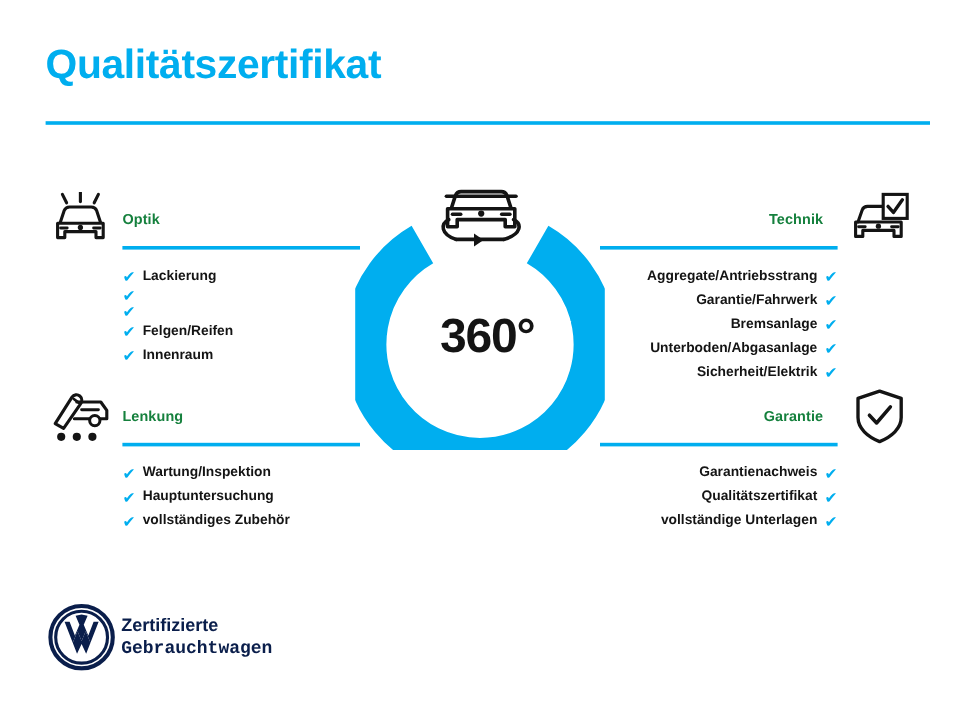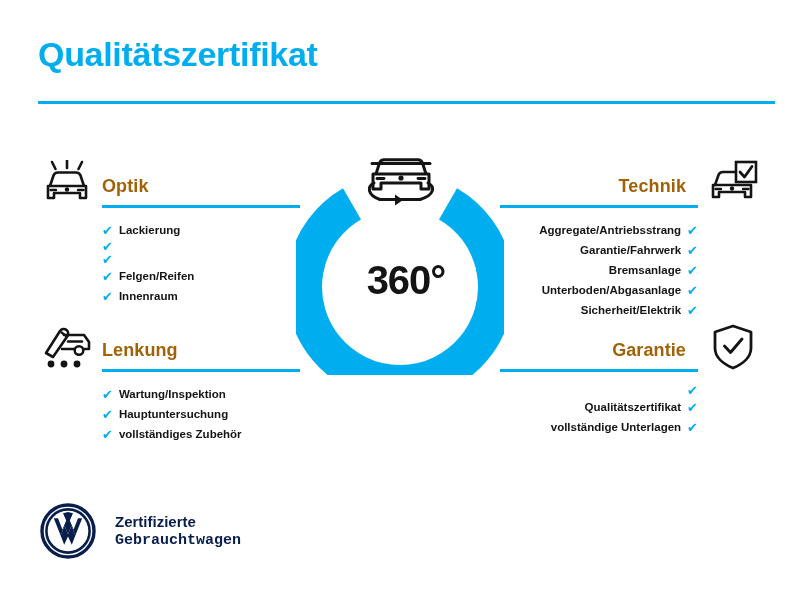--- a/index.html
+++ b/index.html
@@ -61,23 +61,23 @@
     display: flex;
     align-items: center;
     justify-content: center;
   }
   .left  .quad-icon { left: 0px; }
   .right .quad-icon { right: 0px; }
 
   .quad-title {
     position: absolute;
     top: 18px;
-    font-size: 18px;
-    font-weight: 700;
-    color: #a16207;
+    font-size: 12px;
+    font-weight: 700;
+    color: #15803d;
     white-space: nowrap;
     letter-spacing: 0.1px;
   }
   .left  .quad-title { left: 64px; }
   .right .quad-title { right: 76px; }
 
   .quad-rule {
     position: absolute;
     height: 3px;
     background: #00AEEF;
@@ -157,21 +157,21 @@
   
   #footer-logo {
     position: absolute;
     left: 40px;
     top: 503px;
     display: flex;
     align-items: center;
   }
   #vw-roundel { width: 56px; height: 56px; }
   #footer-text {
-    margin-left: 19px;
+    margin-left: 5px;
     font-size: 15px;
     font-weight: 700;
     line-height: 19px;
     color: #0A1E4B;
     white-space: nowrap;
   }
   #footer-text .l2 { display: block; font-family: Liberation Mono, monospace; }
 </style>
 </head>
 <body>
@@ -299,20 +299,21 @@
       <svg width="44" height="48" viewBox="0 0 44 48" fill="none" aria-hidden="true">
         <path d="M22 3 L40 9 L40 25 C40 34 32 41 22 45 C12 41 4 34 4 25 L4 9 Z" stroke="#141414" stroke-width="2.8" fill="#ffffff" stroke-linejoin="round"></path>
         <path d="M13.5 23 L19.5 29.5 L31 16" stroke="#141414" stroke-width="2.9" fill="none" stroke-linecap="round" stroke-linejoin="round"></path>
       </svg>
     </div>
     <div class="quad-title">Garantie</div>
     <div class="quad-rule"></div>
   </div>
   <ul class="quad-list">
     <li>
+        <span>Garantienachweis</span>
         <span class="check">✔</span>
       </li>
     <li>
         <span>Qualitätszertifikat</span>
         <span class="check">✔</span>
       </li>
     <li>
         <span>vollständige Unterlagen</span>
         <span class="check">✔</span>
       </li>

